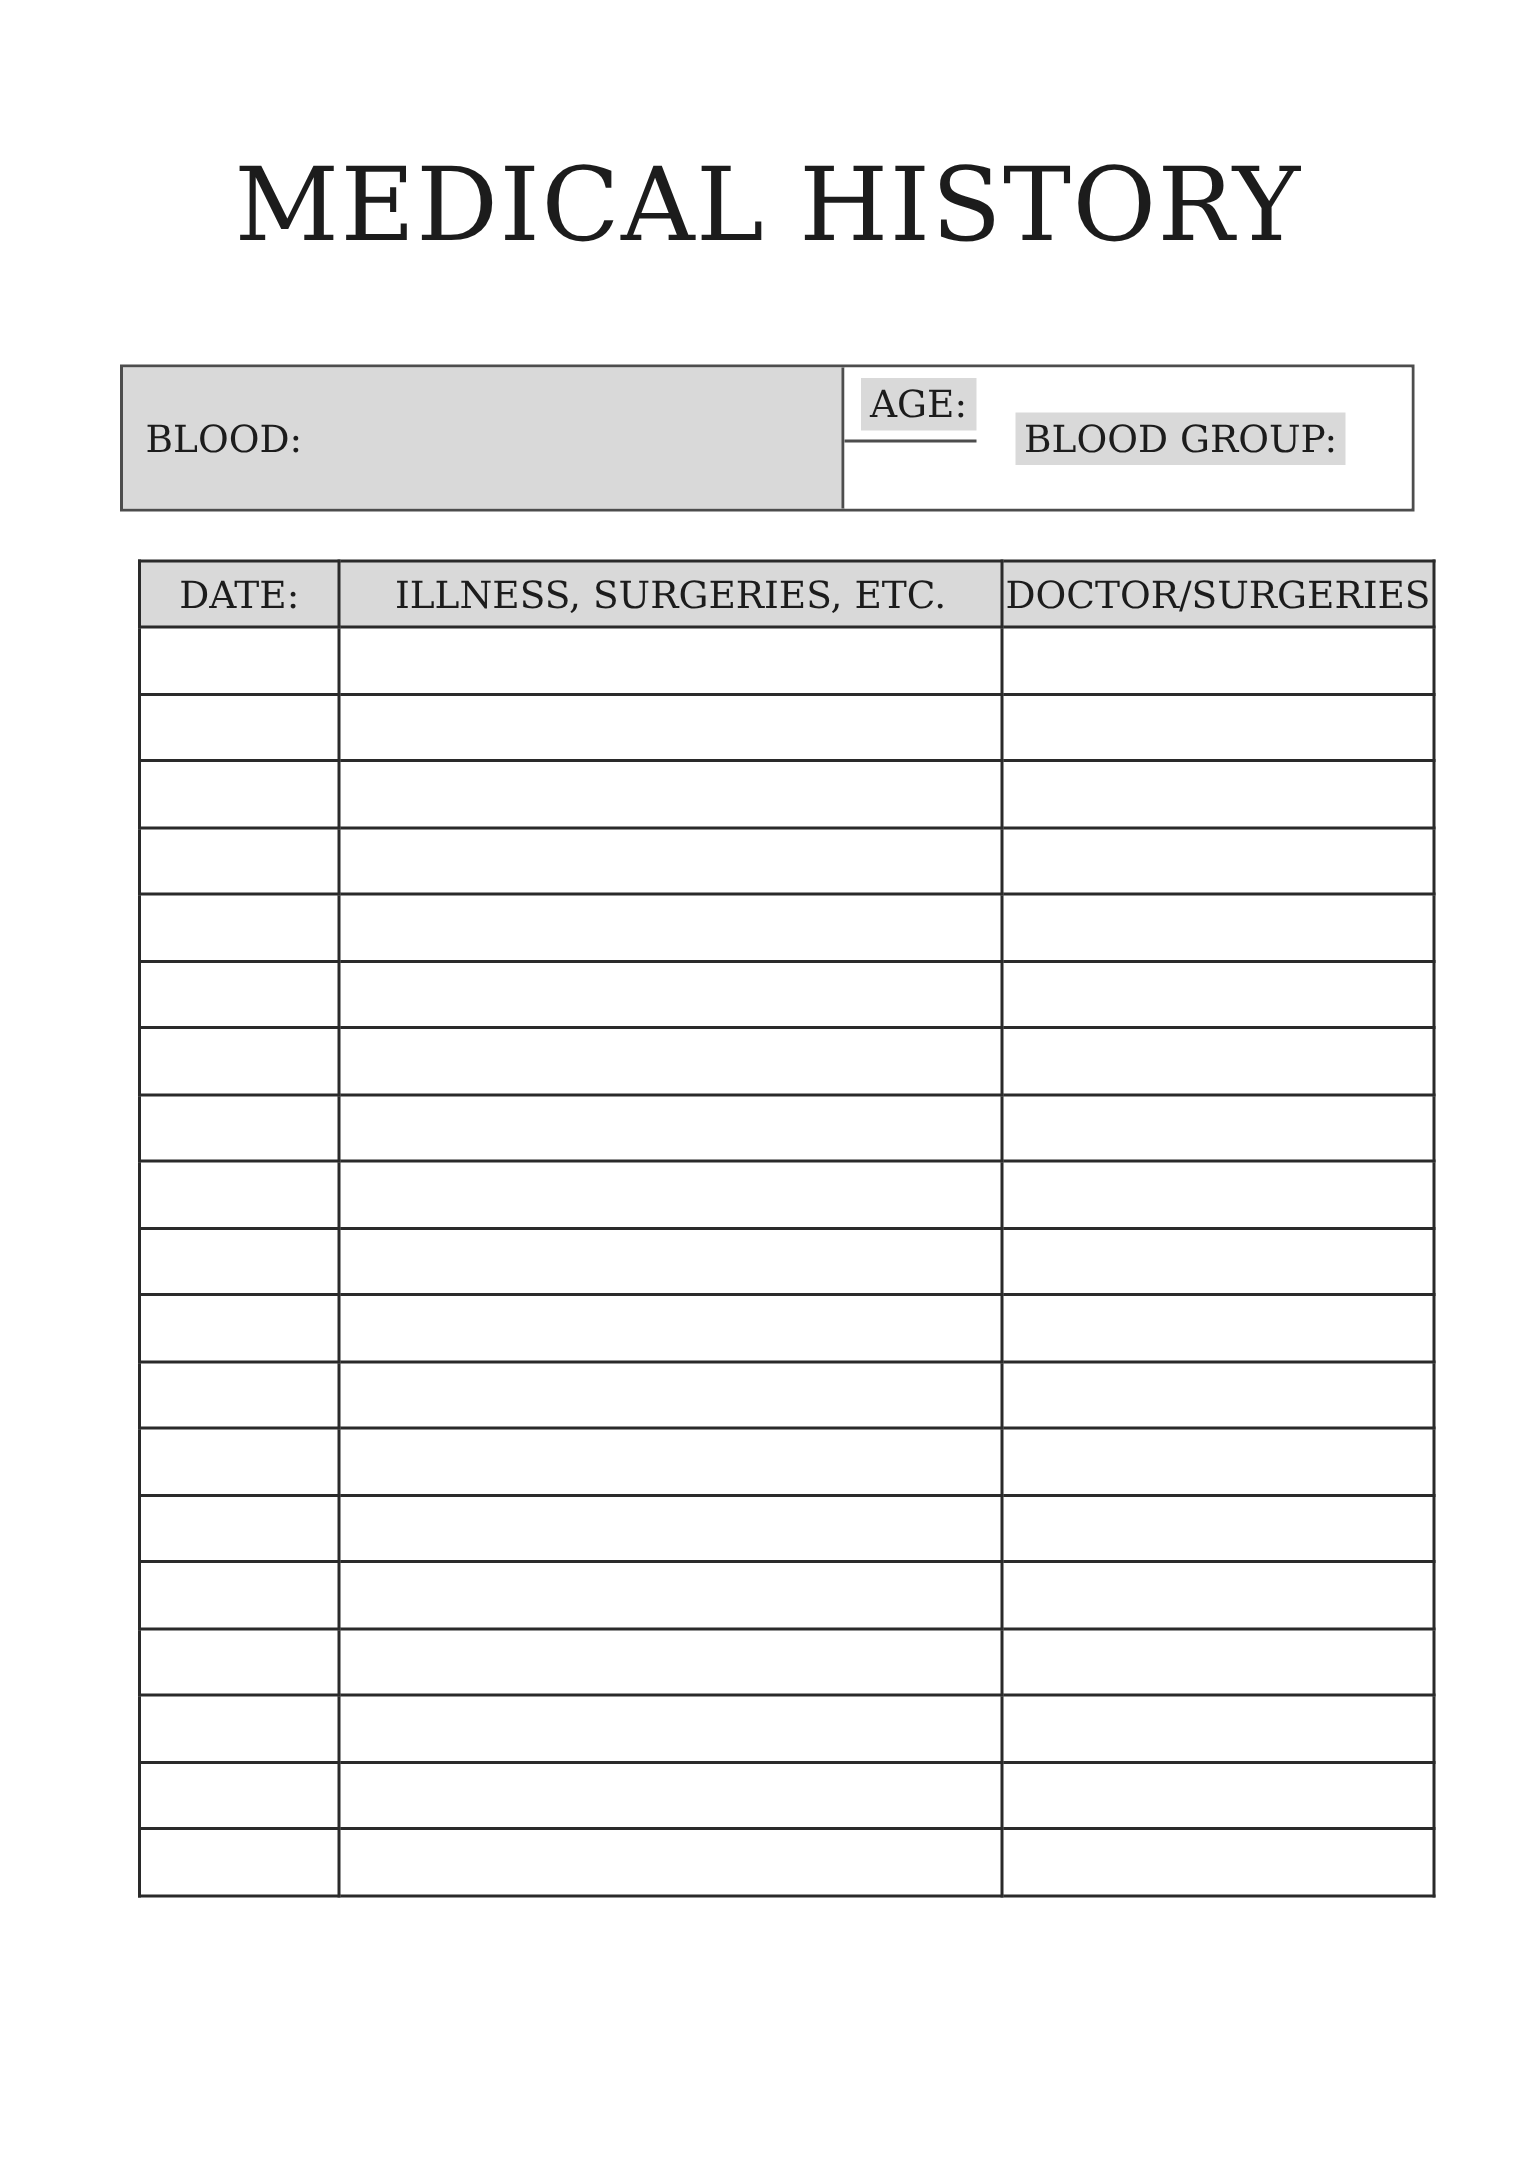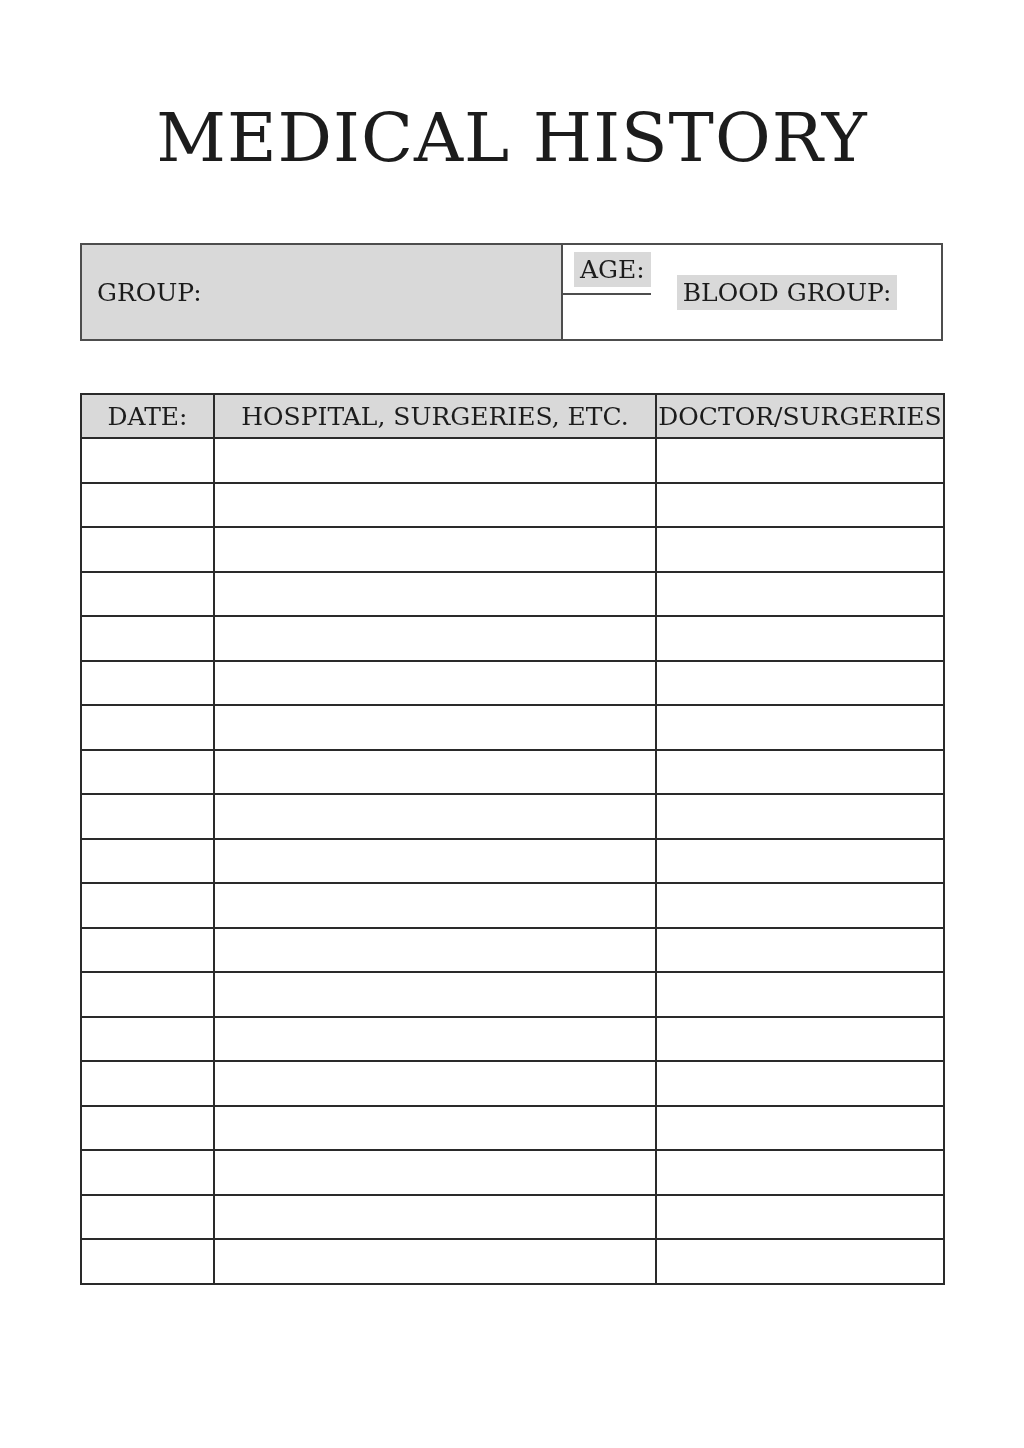--- a/index.html
+++ b/index.html
@@ -75,26 +75,25 @@
   .hl-label {
     background: var(--label-highlight-bg);
     padding: 3px 6px;
     display: inline-block;
   }
   .fill-area { flex: 1; align-self: stretch; }
   .name-fill { flex: 1; align-self: stretch; }
   
   .history-table {
     position: absolute;
-    left: 80px;
+    left: 92px;
     top: 373px;
     width: 863px;
     border-collapse: collapse;
     table-layout: fixed;
-    margin-top: 20px;
   }
   .history-table col.c-date { width: 133px; }
   .history-table col.c-illness { width: 442px; }
   .history-table col.c-doctor { width: 288px; }
   .history-table th {
     background: var(--header-bg);
     border: 2px solid var(--table-border);
     height: 44px;
     font-size: 25px;
     font-weight: normal;
@@ -112,21 +111,21 @@
 </style>
 </head>
 <body>
 
 <div class="page">
 
   <h1 class="doc-title">MEDICAL HISTORY</h1>
 
   <div class="info-box">
     <div class="info-name-cell">
-      <span>GROUP:</span>
+      <span>BLOOD:</span>
       <span class="name-fill"></span>
     </div>
     <div class="info-right-col">
       <div class="info-age-cell">
         <span class="hl-label">AGE:</span>
         <span class="fill-area"></span>
       </div>
       <div class="info-blood-cell">
         <span class="hl-label">BLOOD GROUP:</span>
         <span class="fill-area"></span>
@@ -136,21 +135,21 @@
 
   <table class="history-table">
     <colgroup>
       <col class="c-date">
       <col class="c-illness">
       <col class="c-doctor">
     </colgroup>
     <thead>
       <tr>
         <th>DATE:</th>
-        <th>HOSPITAL, SURGERIES, ETC.</th>
+        <th>ILLNESS, SURGERIES, ETC.</th>
         <th>DOCTOR/SURGERIES</th>
       </tr>
     </thead>
     <tbody>
         <tr>
           <td></td>
           <td></td>
           <td></td>
         </tr>
         <tr>

